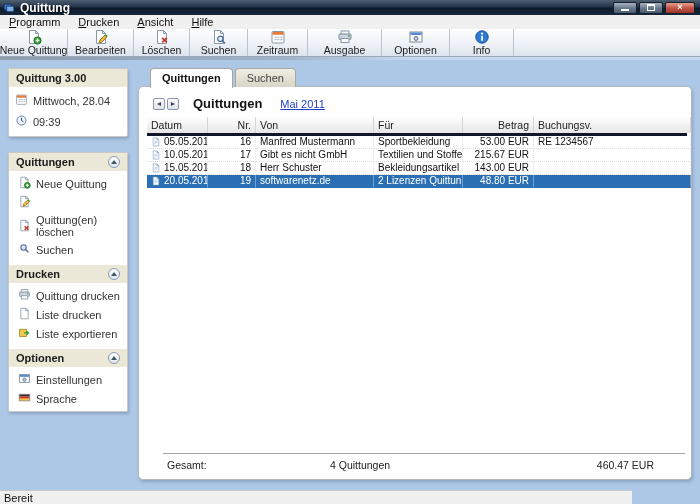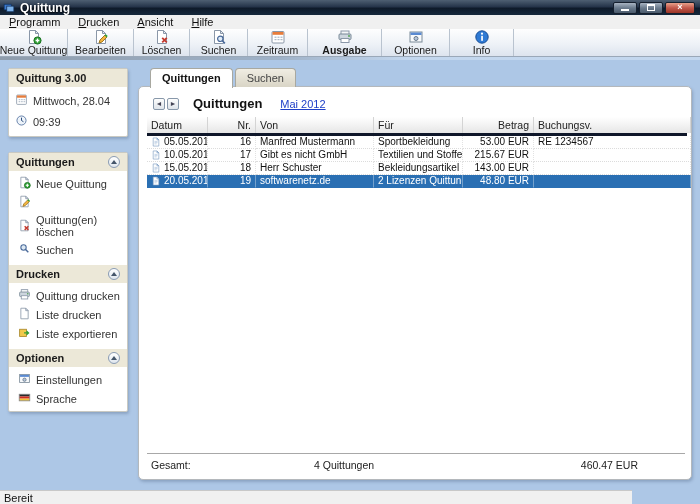--- a/index.html
+++ b/index.html
@@ -77,21 +77,21 @@
     font-size:10.5px; color:#222; padding:2px 4px; white-space:nowrap; }
   .hc.r { text-align:right; }
   .trow { display:contents; }
   .tc { font-size:10px; color:#111; padding:0 4px; height:13px; line-height:12px; white-space:nowrap; overflow:hidden;
     border-bottom:1px dotted #dcdcdc; border-right:1px dotted #e2e2e2; display:flex; align-items:center; }
   .tc.r { justify-content:flex-end; }
   .tc.first { gap:3px; }
   .trow.sel .tc { background:var(--sel,#2a6fb3); color:#fff; border-bottom:1px solid var(--sel,#2a6fb3);
     border-right:1px solid rgba(255,255,255,.35); }
   .spacer { flex:1; }
-  .tfoot { border-top:1px solid #a8a8a8; margin:0 6px 0 8px; padding:5px 0 8px;gap:27px; }
+  .tfoot { border-top:1px solid #a8a8a8; margin:0 6px 0 24px; padding:5px 0 8px;gap:27px; }
   .fc { font-size:10.5px; color:#222; padding:0 4px; white-space:nowrap; }
   .fc.r { text-align:right; }
 
   
   .statusbar { position:absolute; left:0; top:490px; width:632px; height:17px; background:#f0f0f0;
     border-top:1px solid #c8c8c8; font-size:11px; color:#111; padding:1px 4px; }
 </style>
 </head>
 <body>
 
@@ -172,21 +172,21 @@
       <div class="tb-btn" style="width: 60px;">
         <span>
           <svg width="16" height="16" viewBox="0 0 16 16">
             <rect x="2" y="2.5" width="12" height="11.5" rx="1" fill="#fff" stroke="#8a97a8"></rect>
             <rect x="2.5" y="3" width="11" height="2.8" fill="#e87c3a"></rect>
             <path d="M4.5 8.2h2M7.5 8.2h2M10.5 8.2h2M4.5 10.7h2M7.5 10.7h2M10.5 10.7h2" stroke="#9aa8b8"></path>
           </svg>
         </span>
         <span class="tb-label">Zeitraum</span>
       </div>
-      <div class="tb-btn" style="width: 74px; font-weight: bold;">
+      <div class="tb-btn" style="width: 74px;">
         <span>
           <svg width="16" height="16" viewBox="0 0 16 16">
             <rect x="4" y="2" width="8" height="3.5" fill="#f4f6f8" stroke="#8a97a8"></rect>
             <rect x="2" y="5" width="12" height="5.5" rx="1" fill="#cdd6de" stroke="#7a8a98"></rect>
             <rect x="4" y="9.5" width="8" height="4" fill="#fff" stroke="#8a97a8"></rect>
             <circle cx="12" cy="7" r=".9" fill="#4aa04a"></circle>
           </svg>
         </span>
         <span class="tb-label">Ausgabe</span>
       </div>
@@ -346,21 +346,21 @@
         </div>
       <div class="panel">
         <div class="navrow">
           <div class="arrow-btn">
               <span>◄</span>
             </div>
           <div class="arrow-btn">
               <span>►</span>
             </div>
           <span class="heading">Quittungen</span>
-          <a class="period">Mai 2012</a>
+          <a class="period">Mai 2011</a>
         </div>
         <div class="tgrid thead" id="thead">
             <div class="hc">Datum</div>
             <div class="hc r">Nr.</div>
             <div class="hc">Von</div>
             <div class="hc">Für</div>
             <div class="hc r">Betrag</div>
             <div class="hc">Buchungsv.</div>
           </div>
         <div class="tgrid" id="tbody">

